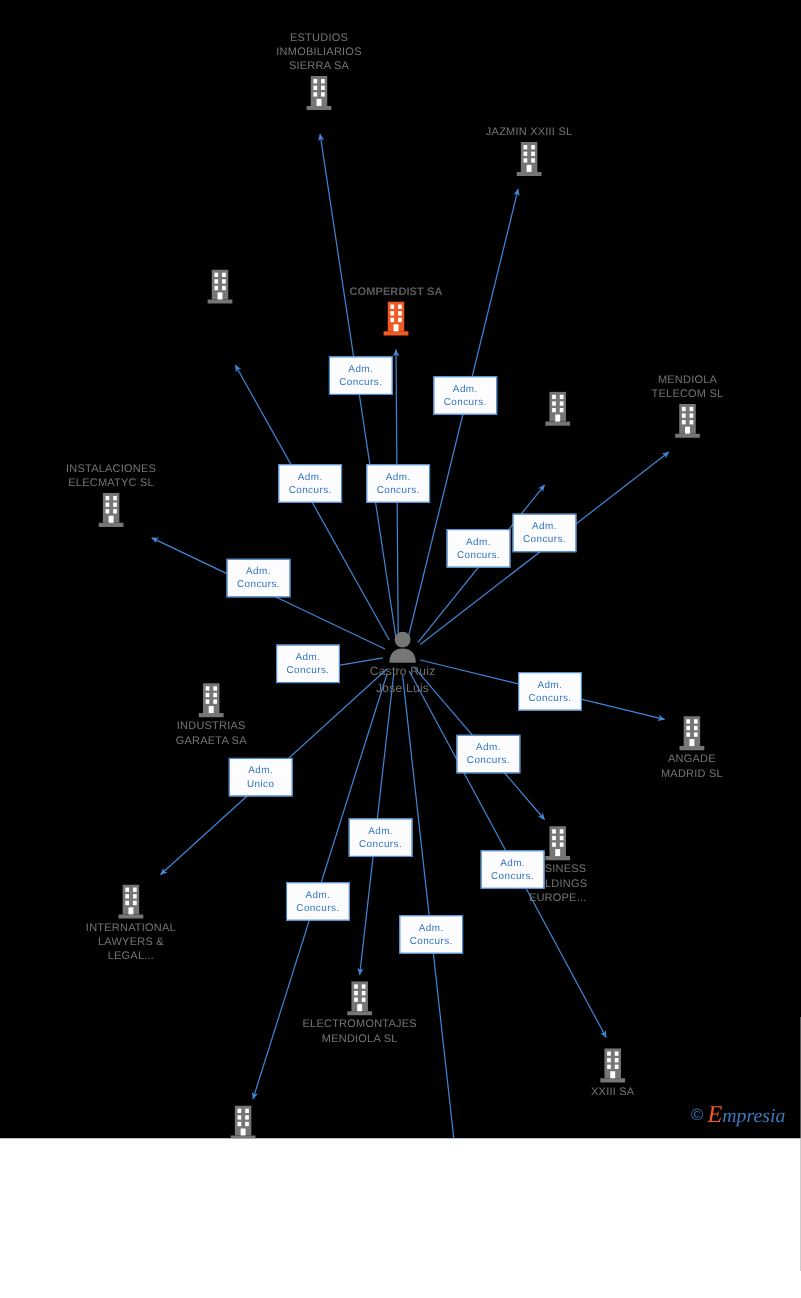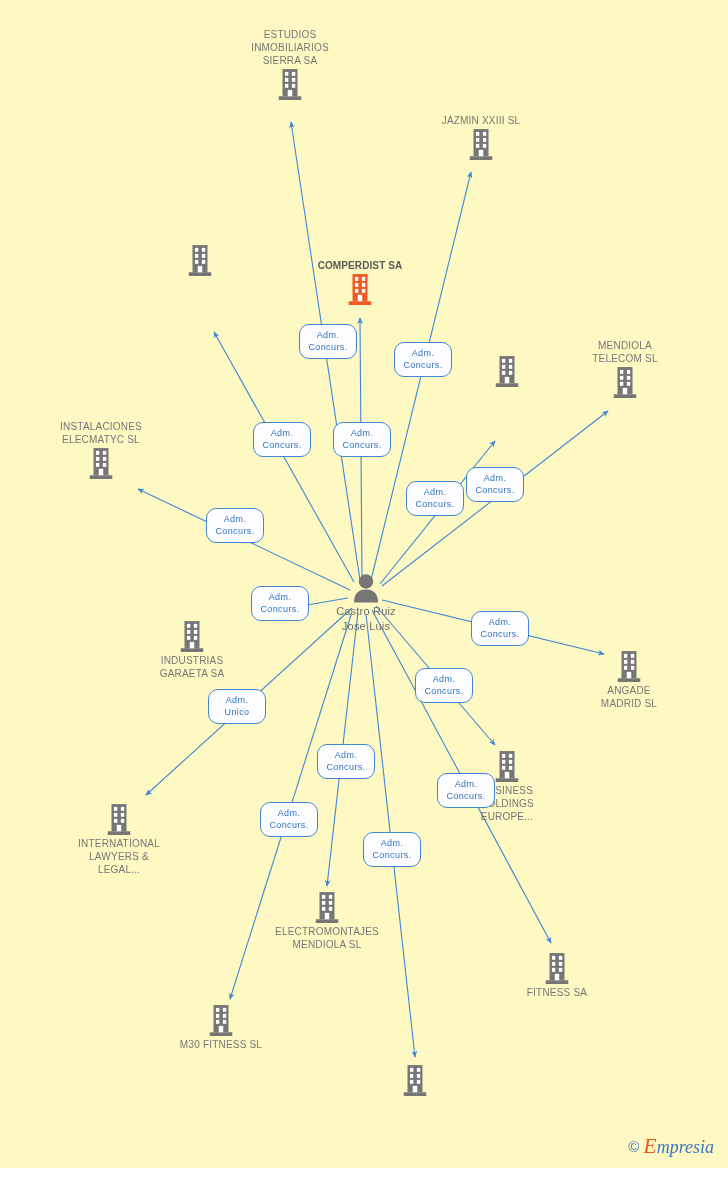--- a/index.html
+++ b/index.html
@@ -7,22 +7,22 @@
     margin: 0;
     padding: 0;
     background: #ffffff;
   }
   body {
     font-family: "Liberation Sans", sans-serif;
   }
   #graph {
     position: relative;
     width: 728px;
-    height: 1168px;
-    background: #fef9c3;
+    height: 1035px;
+    background: #000000;
     overflow: hidden;
     text-decoration: underline;
   }
   #edges {
     position: absolute;
     left: 0;
     top: 0;
     width: 728px;
     height: 1180px;
     pointer-events: none;
@@ -57,21 +57,21 @@
     letter-spacing: 0.1px;
   }
   .node.person .caption {
     font-size: 11px;
     line-height: 15px;
     color: #6f6f6f;
   }
   .badge {
     position: absolute;
     border: 1px solid #3f87d6;
-    border-radius: 10px;
+    border-radius: 0;
     background: #fdfdff;
     color: #2f74c0;
     font-size: 9px;
     line-height: 12px;
     text-align: center;
     padding: 4px 6px 5px 6px;
     width: 44px;
     margin-left: -28px;
     z-index: 10;
     letter-spacing: 0.4px;
@@ -346,21 +346,21 @@
               <path d="M4 29 H28 V33 H4 Z"></path>
               <rect x="10.6" y="3" width="3.6" height="4.2" fill="#ffffff"></rect>
               <rect x="18" y="3" width="3.6" height="4.2" fill="#ffffff"></rect>
               <rect x="10.6" y="9.4" width="3.6" height="4.2" fill="#ffffff"></rect>
               <rect x="18" y="9.4" width="3.6" height="4.2" fill="#ffffff"></rect>
               <rect x="10.6" y="15.8" width="3.6" height="4.2" fill="#ffffff"></rect>
               <rect x="18" y="15.8" width="3.6" height="4.2" fill="#ffffff"></rect>
               <rect x="13.6" y="22.2" width="4.8" height="6.8" fill="#ffffff"></rect>
             </g>
           </svg></span>
-        <span class="caption">FITNESS SA</span>
+        <span class="caption">XXIII SA</span>
       </div>
       <div class="node" style="left: 221px; top: 1005px;">
         <span class="glyph"><svg width="30" height="32" viewBox="0 0 32 34">
             <g fill="#767676">
               <path d="M8 0 H24 V29 H8 Z"></path>
               <path d="M4 29 H28 V33 H4 Z"></path>
               <rect x="10.6" y="3" width="3.6" height="4.2" fill="#ffffff"></rect>
               <rect x="18" y="3" width="3.6" height="4.2" fill="#ffffff"></rect>
               <rect x="10.6" y="9.4" width="3.6" height="4.2" fill="#ffffff"></rect>
               <rect x="18" y="9.4" width="3.6" height="4.2" fill="#ffffff"></rect>

